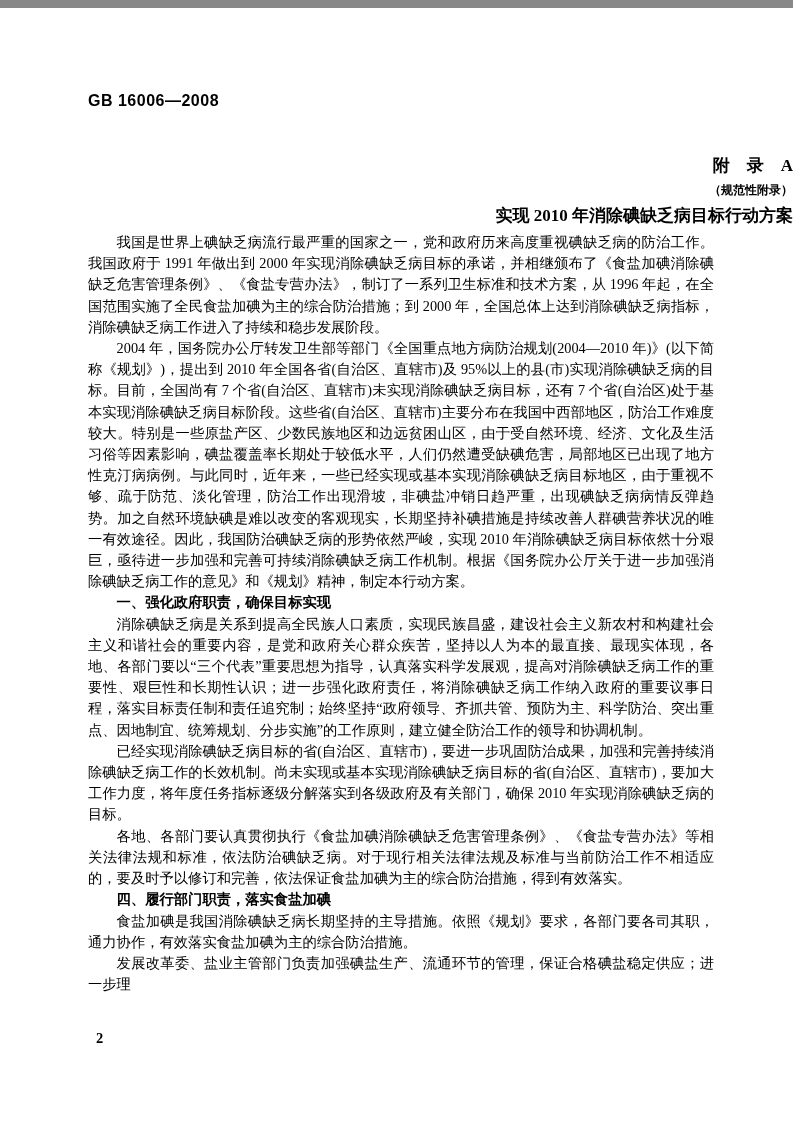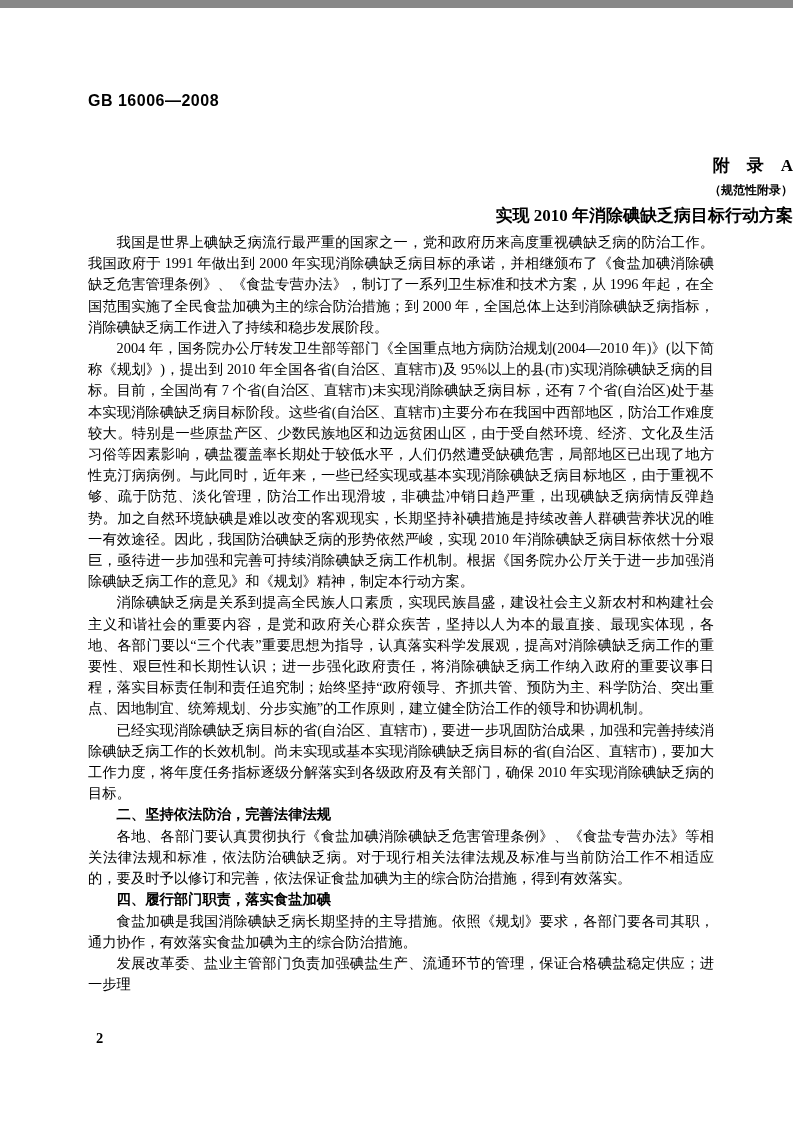--- a/index.html
+++ b/index.html
@@ -83,23 +83,23 @@
 
   <div class="title-block">
     <div class="title-annex">附　录　A</div>
     <div class="title-sub">（规范性附录）</div>
     <div class="title-main">实现 2010 年消除碘缺乏病目标行动方案</div>
   </div>
 
   <div class="body-text">
     <p class="para">我国是世界上碘缺乏病流行最严重的国家之一，党和政府历来高度重视碘缺乏病的防治工作。我国政府于 1991 年做出到 2000 年实现消除碘缺乏病目标的承诺，并相继颁布了《食盐加碘消除碘缺乏危害管理条例》、《食盐专营办法》，制订了一系列卫生标准和技术方案，从 1996 年起，在全国范围实施了全民食盐加碘为主的综合防治措施；到 2000 年，全国总体上达到消除碘缺乏病指标，消除碘缺乏病工作进入了持续和稳步发展阶段。</p>
     <p class="para">2004 年，国务院办公厅转发卫生部等部门《全国重点地方病防治规划(2004—2010 年)》(以下简称《规划》)，提出到 2010 年全国各省(自治区、直辖市)及 95%以上的县(市)实现消除碘缺乏病的目标。目前，全国尚有 7 个省(自治区、直辖市)未实现消除碘缺乏病目标，还有 7 个省(自治区)处于基本实现消除碘缺乏病目标阶段。这些省(自治区、直辖市)主要分布在我国中西部地区，防治工作难度较大。特别是一些原盐产区、少数民族地区和边远贫困山区，由于受自然环境、经济、文化及生活习俗等因素影响，碘盐覆盖率长期处于较低水平，人们仍然遭受缺碘危害，局部地区已出现了地方性克汀病病例。与此同时，近年来，一些已经实现或基本实现消除碘缺乏病目标地区，由于重视不够、疏于防范、淡化管理，防治工作出现滑坡，非碘盐冲销日趋严重，出现碘缺乏病病情反弹趋势。加之自然环境缺碘是难以改变的客观现实，长期坚持补碘措施是持续改善人群碘营养状况的唯一有效途径。因此，我国防治碘缺乏病的形势依然严峻，实现 2010 年消除碘缺乏病目标依然十分艰巨，亟待进一步加强和完善可持续消除碘缺乏病工作机制。根据《国务院办公厅关于进一步加强消除碘缺乏病工作的意见》和《规划》精神，制定本行动方案。</p>
+    <p class="heading">一、强化政府职责，确保目标实现</p>
     <p class="para">消除碘缺乏病是关系到提高全民族人口素质，实现民族昌盛，建设社会主义新农村和构建社会主义和谐社会的重要内容，是党和政府关心群众疾苦，坚持以人为本的最直接、最现实体现，各地、各部门要以“三个代表”重要思想为指导，认真落实科学发展观，提高对消除碘缺乏病工作的重要性、艰巨性和长期性认识；进一步强化政府责任，将消除碘缺乏病工作纳入政府的重要议事日程，落实目标责任制和责任追究制；始终坚持“政府领导、齐抓共管、预防为主、科学防治、突出重点、因地制宜、统筹规划、分步实施”的工作原则，建立健全防治工作的领导和协调机制。</p>
     <p class="para">已经实现消除碘缺乏病目标的省(自治区、直辖市)，要进一步巩固防治成果，加强和完善持续消除碘缺乏病工作的长效机制。尚未实现或基本实现消除碘缺乏病目标的省(自治区、直辖市)，要加大工作力度，将年度任务指标逐级分解落实到各级政府及有关部门，确保 2010 年实现消除碘缺乏病的目标。</p>
-    <p class="heading">二、坚持依法防治，完善法律法规</p>
     <p class="para">各地、各部门要认真贯彻执行《食盐加碘消除碘缺乏危害管理条例》、《食盐专营办法》等相关法律法规和标准，依法防治碘缺乏病。对于现行相关法律法规及标准与当前防治工作不相适应的，要及时予以修订和完善，依法保证食盐加碘为主的综合防治措施，得到有效落实。</p>
     <p class="heading">四、履行部门职责，落实食盐加碘</p>
     <p class="para">食盐加碘是我国消除碘缺乏病长期坚持的主导措施。依照《规划》要求，各部门要各司其职，通力协作，有效落实食盐加碘为主的综合防治措施。</p>
     <p class="para">发展改革委、盐业主管部门负责加强碘盐生产、流通环节的管理，保证合格碘盐稳定供应；进一步理</p>
   </div>
 
   <div class="page-number">2</div>
 
 </div>
 

